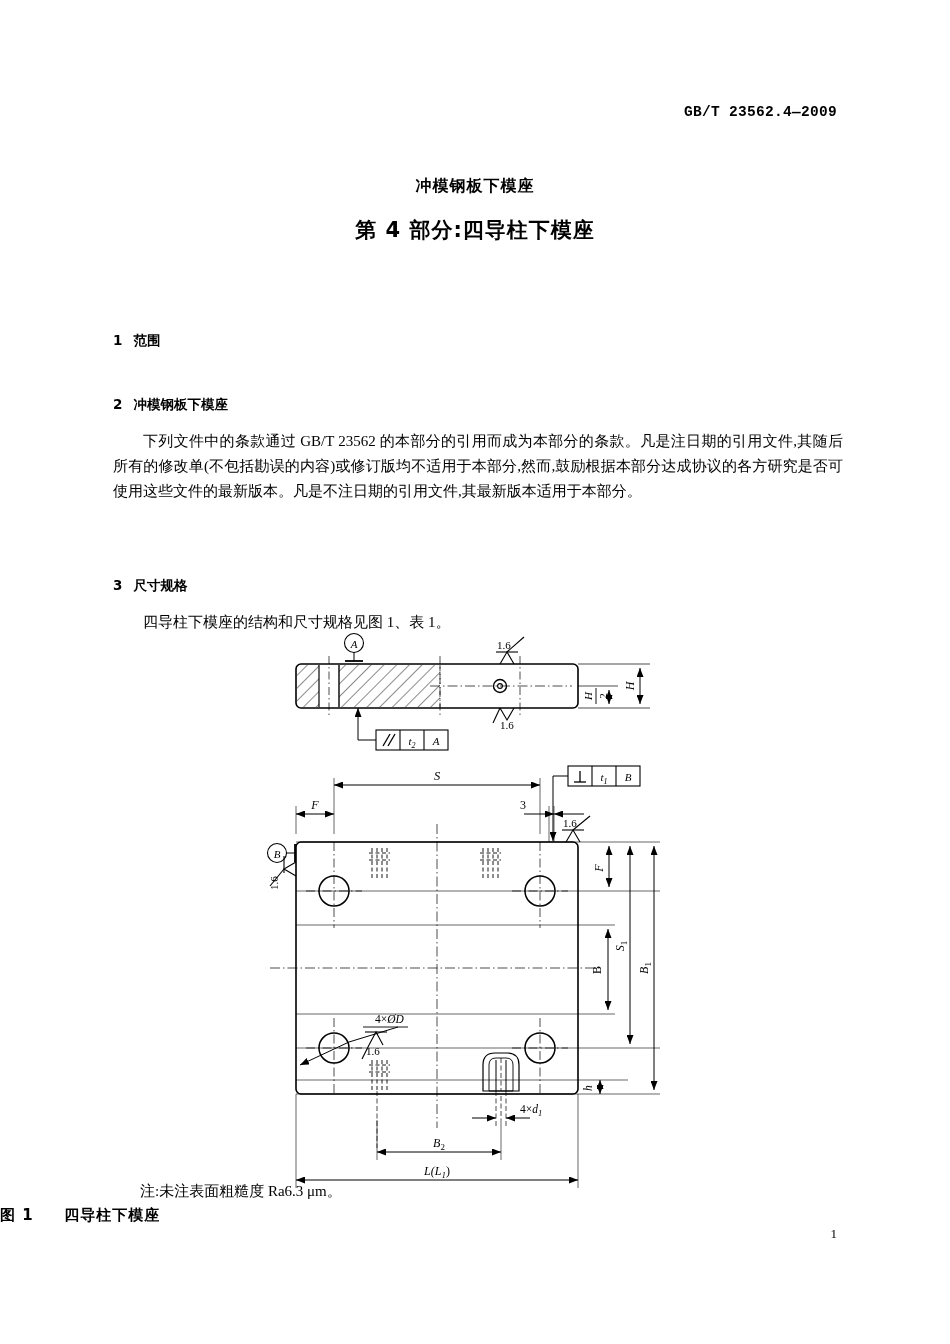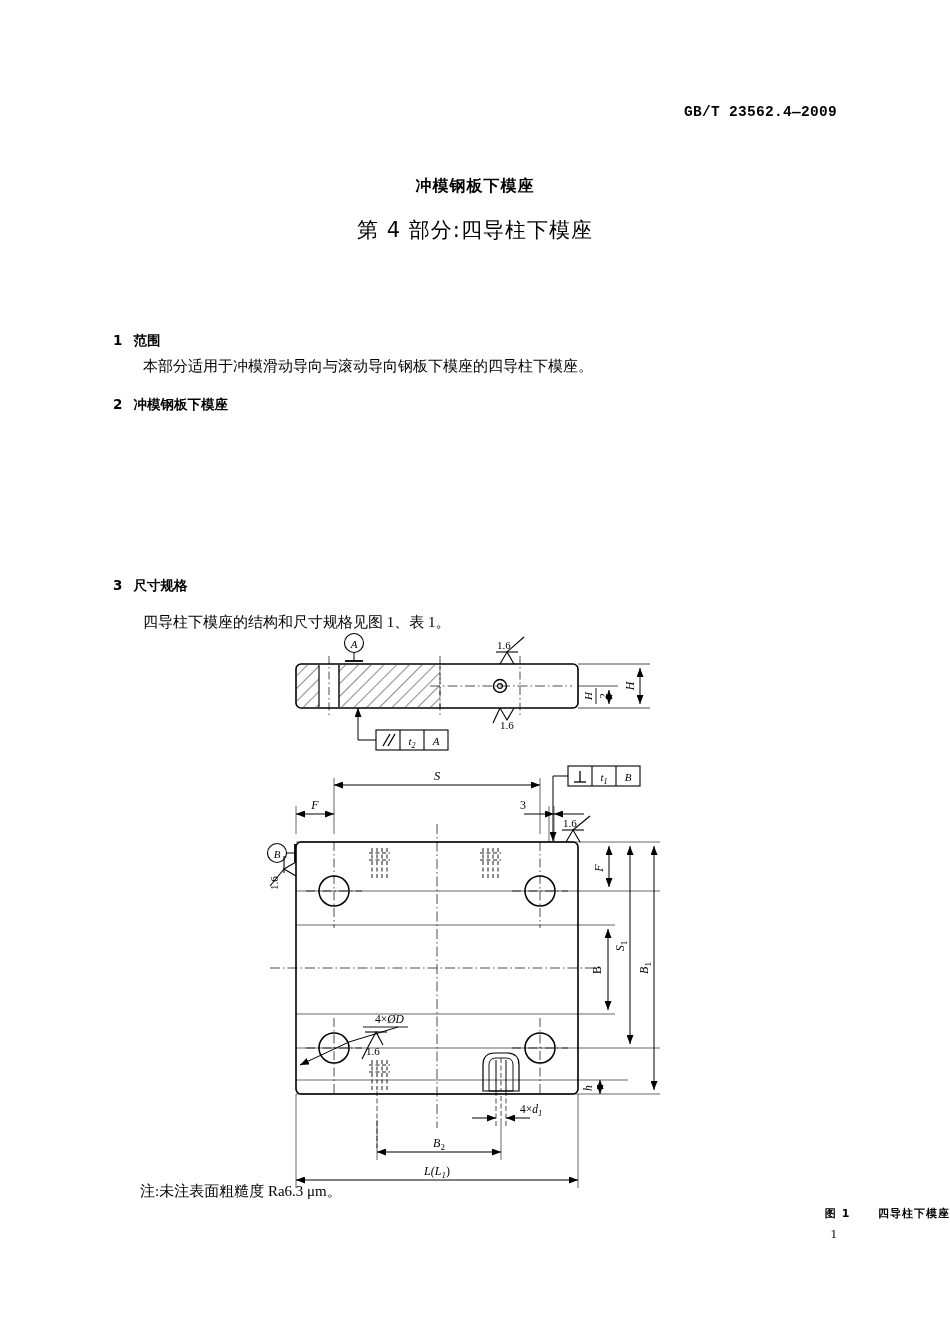--- a/index.html
+++ b/index.html
@@ -42,21 +42,21 @@
     font-weight: bold;
     font-size: 16px;
     letter-spacing: 1px;
   }
   #doc-subtitle {
     position: absolute;
     left: 0; right: 0;
     top: 216px;
     text-align: center;
     font-family: "DejaVu Sans", sans-serif;
-    font-weight: normal;
+    font-weight: bold;
     font-size: 21px;
     letter-spacing: 1px;
   }
 
   
   .sec-head {
     position: absolute;
     left: 113px;
     font-family: "DejaVu Sans", sans-serif;
     font-weight: bold;
@@ -97,24 +97,24 @@
     position: absolute;
     left: 140px;
     top: 1182px;
     font-size: 15px;
     white-space: nowrap;
   }
   #fig-caption {
     position: absolute;
     left: 0; right: 0;
     top: 1206px;
-    text-align: right;
+    text-align: left;
     font-family: "DejaVu Sans", sans-serif;
     font-weight: bold;
-    font-size: 11px;
+    font-size: 15px;
     letter-spacing: 1px;
   }
   #page-number {
     position: absolute;
     right: 113px;
     top: 1226px;
     font-size: 13px;
   }
 
   svg text { font-family: "Liberation Serif", serif; }
@@ -127,25 +127,25 @@
   <div id="std-header">
     <span class="gb">GB/T 23562.4—2009</span>
   </div>
 
   <div id="doc-title">冲模钢板下模座</div>
   <div id="doc-subtitle">第 4 部分:四导柱下模座</div>
 
   <div class="sec-head" style="top:296px;margin-top:36px;">
     <span class="num">1</span><span>范围</span>
   </div>
-  <div class="para indent" style="top:354px;">本部分适用于冲模滑动导向与滚动导向钢板下模座的四导柱下模座。</div>
 
   <div class="sec-head" style="top:396px;">
     <span class="num">2</span><span>冲模钢板下模座</span>
   </div>
+  <div class="para indent" style="top:429px;">下列文件中的条款通过 GB/T 23562 的本部分的引用而成为本部分的条款。凡是注日期的引用文件,其随后所有的修改单(不包括勘误的内容)或修订版均不适用于本部分,然而,鼓励根据本部分达成协议的各方研究是否可使用这些文件的最新版本。凡是不注日期的引用文件,其最新版本适用于本部分。</div>
 
 
   <div class="sec-head" style="top:577px;">
     <span class="num">3</span><span>尺寸规格</span>
   </div>
   <div class="para indent" style="top:610px;">四导柱下模座的结构和尺寸规格见图 1、表 1。</div>
 
   <div id="figure">
     <svg width="950" height="620" viewBox="0 0 950 620" xmlns="http://www.w3.org/2000/svg">
       <defs>

